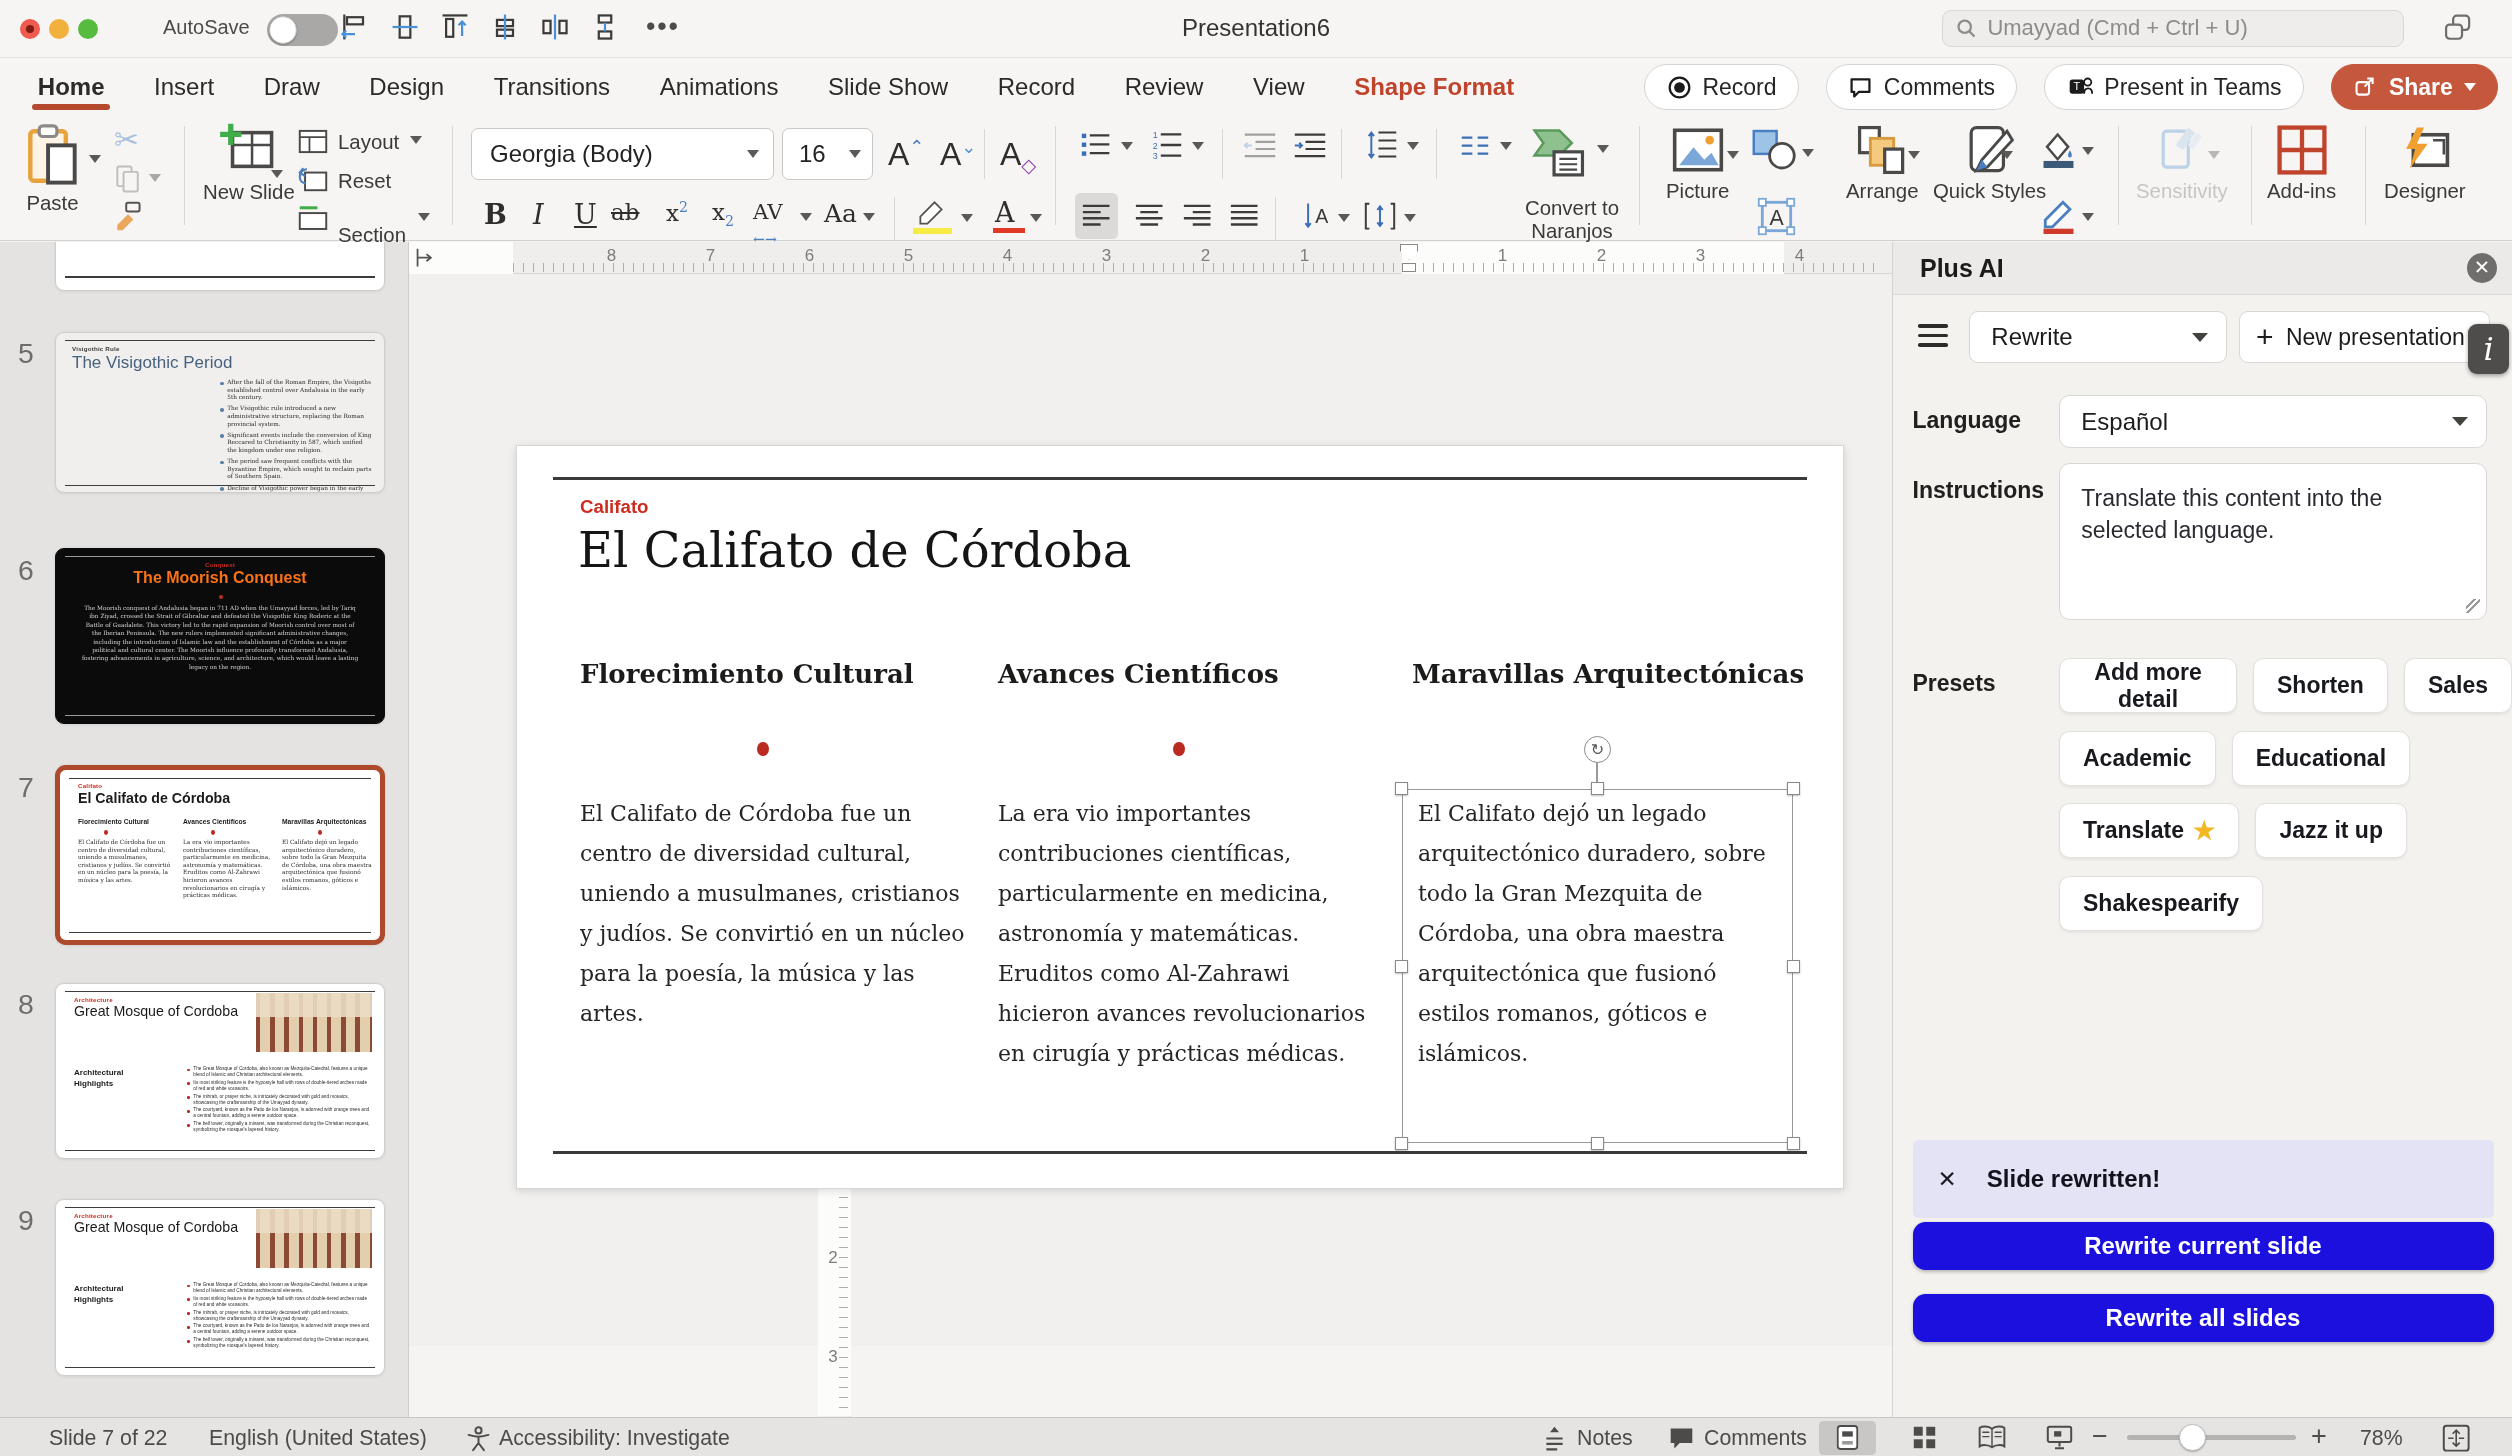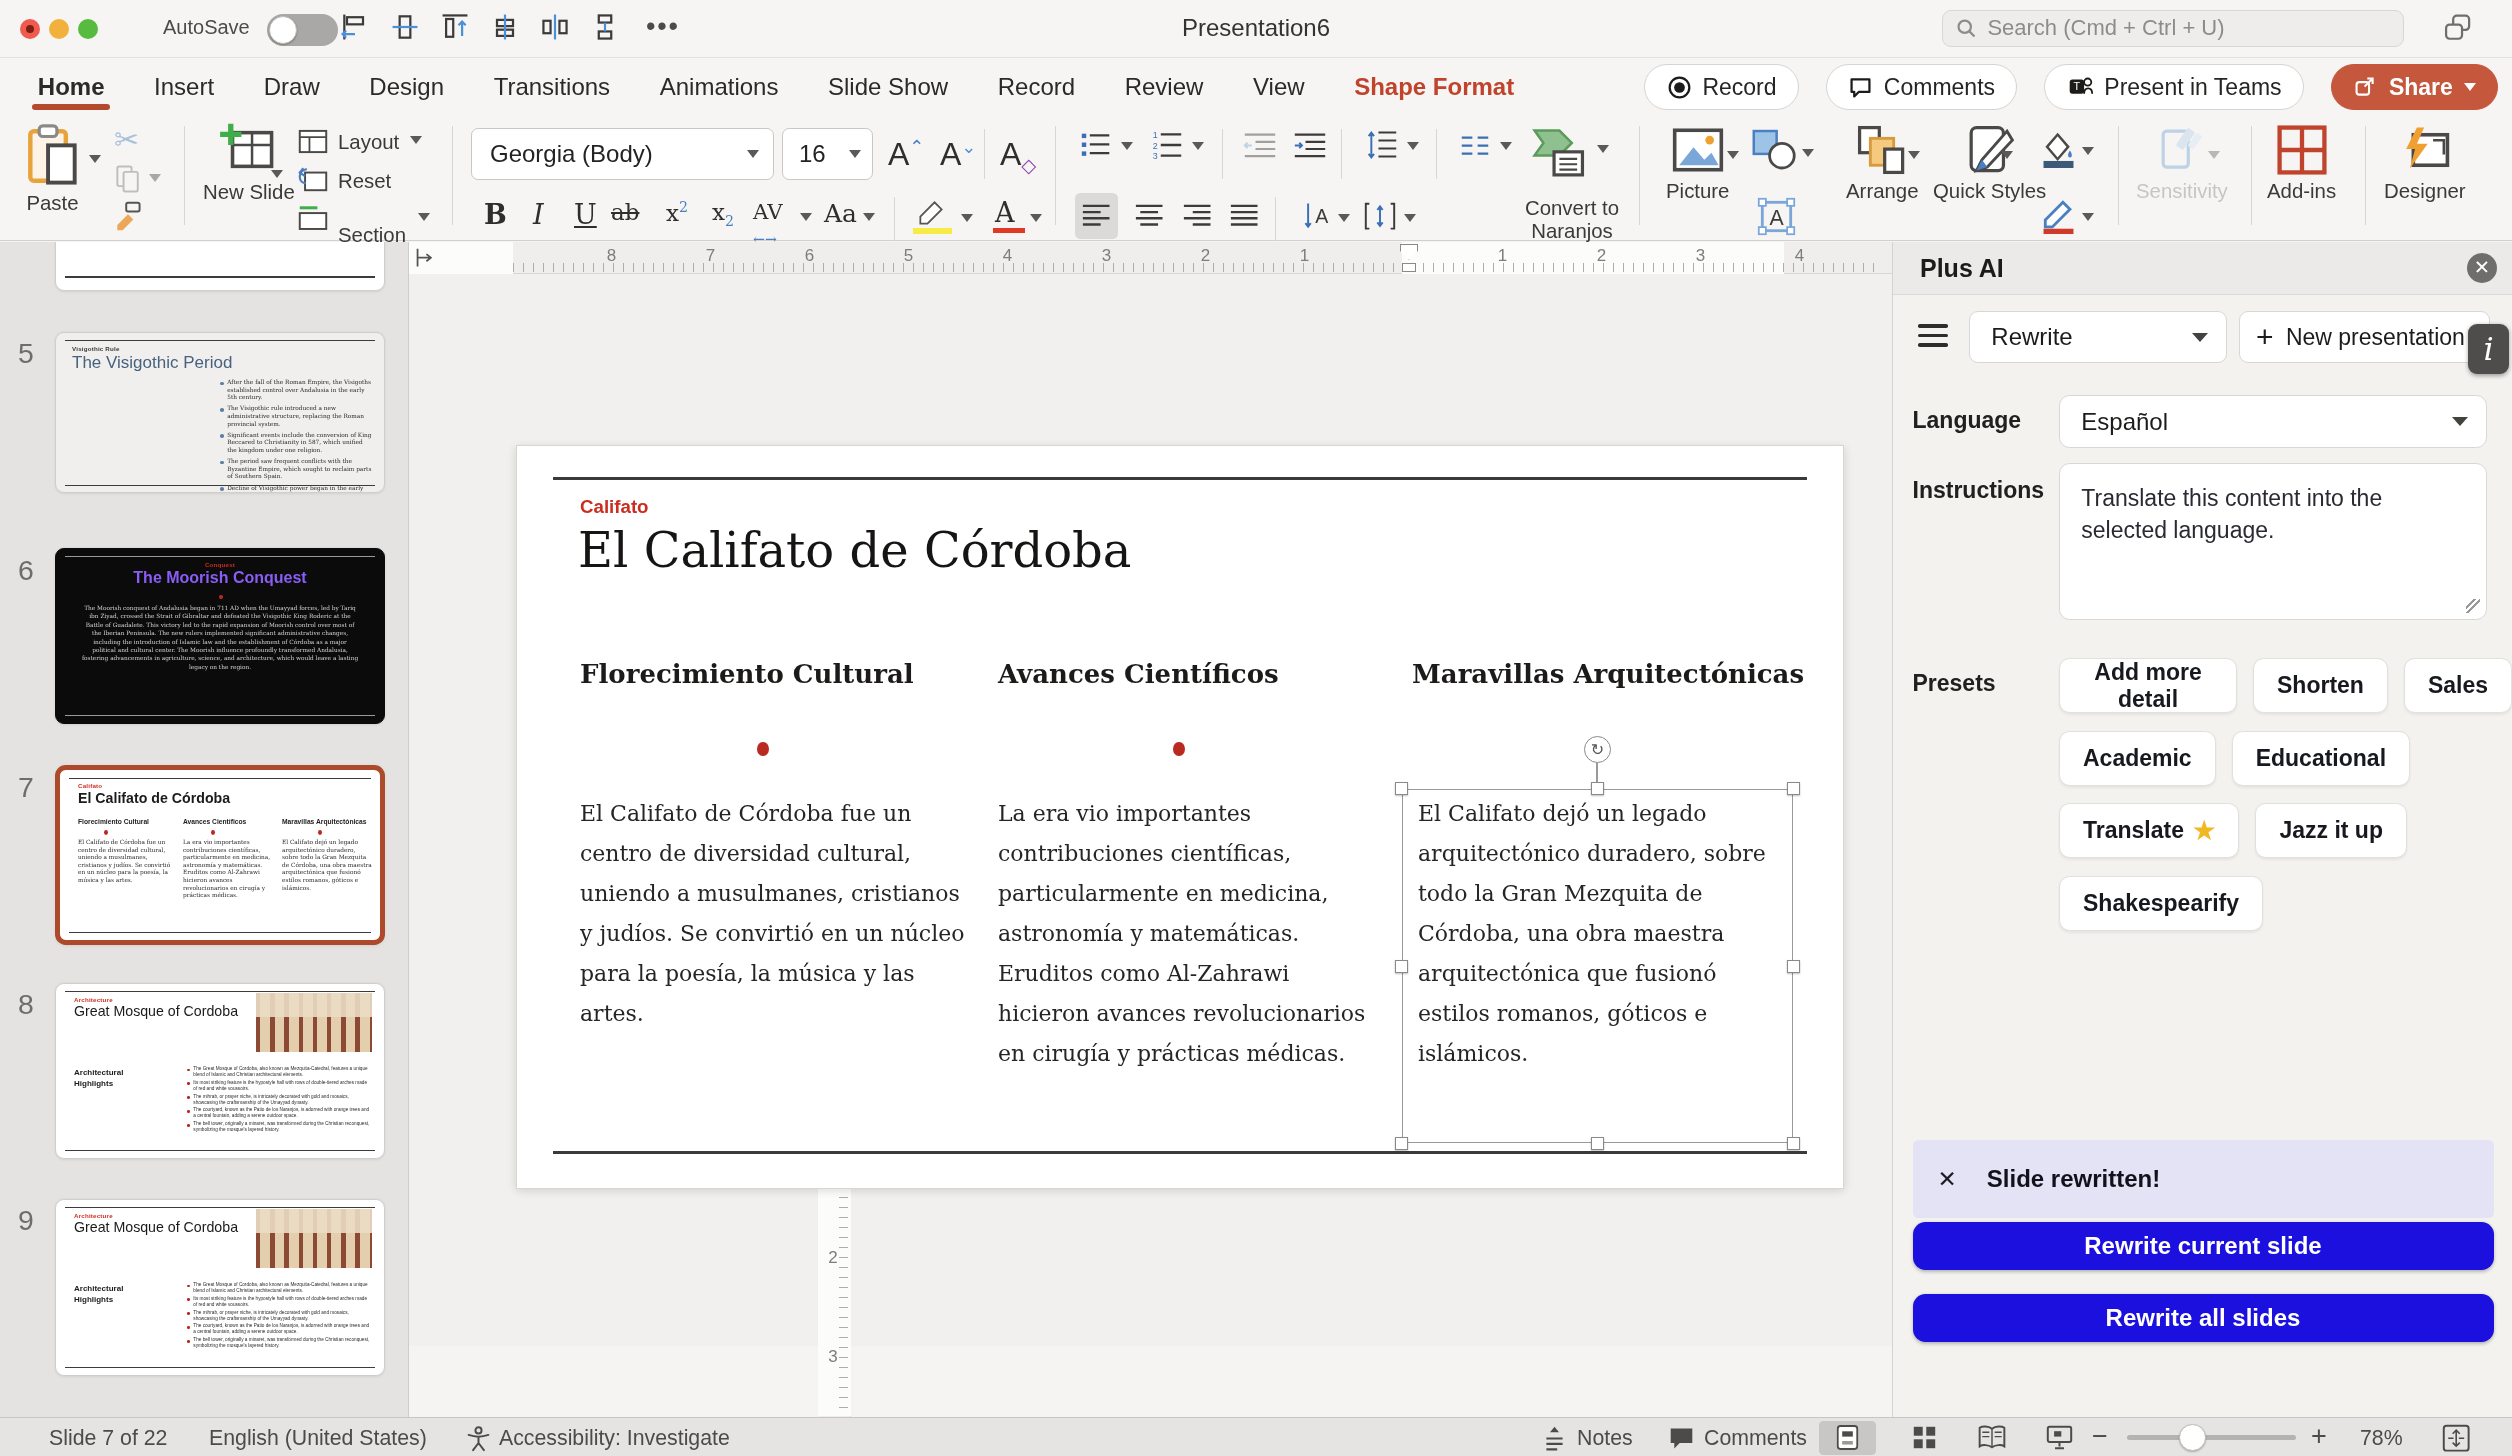--- a/index.html
+++ b/index.html
@@ -157,21 +157,21 @@
           <path d="M18 13v10" stroke="#4a90d9" stroke-width="2.5"></path>
         </svg>
       <span class="tbdots">•••</span>
     </div>
     <div class="wintitle">Presentation6</div>
     <div class="searchbox">
       <svg width="23" height="23" viewBox="0 0 26 26">
           <circle cx="11" cy="11" r="7" fill="none" stroke="#8d8c8b" stroke-width="2.5"></circle>
           <path d="M16 16l6 6" stroke="#8d8c8b" stroke-width="2.5"></path>
         </svg>
-      <span>Search (Cmd + Ctrl + U)</span>
+      <span>Umayyad (Cmd + Ctrl + U)</span>
     </div>
     <svg class="tb-share" viewBox="0 0 44 38">
         <rect x="16" y="4" width="18" height="16" rx="4" fill="none" stroke="#6f6e6d" stroke-width="2.5"></rect>
         <rect x="8" y="14" width="18" height="16" rx="4" fill="#f6f5f4" stroke="#6f6e6d" stroke-width="2.5"></rect>
       </svg>
   </div>
 
   <div class="tabsrow">
     <div class="tabs">
 
@@ -512,21 +512,21 @@
             <span class="tx">Decline of Visigothic power began in the early 8th century, leading to the eventual Moorish conquest.</span>
           </div>
         </div>
       <div class="trule" style="bottom:6.2px;height:1.3px"></div>
     </div>
 
     <span class="tnum" style="top:312px">6</span>
     <div class="thumb" style="top:306px;height:176px;background:#0b0b0b;border-color:#0b0b0b">
       <div class="trule" style="top:7.1px;height:0.9px;background:#9b9a99"></div>
       <span class="teyebrow" style="left:0;right:0;top:12.4px;text-align:center">Conquest</span>
-      <span class="ttitle" style="left:0;right:0;top:20.4px;font-size:16px;font-weight:700;color:#8b5cf6;text-align:center">The Moorish Conquest</span>
+      <span class="ttitle" style="left:0;right:0;top:20.4px;font-size:16px;font-weight:700;color:#f97316;text-align:center">The Moorish Conquest</span>
       <span class="redd" style="left:163px;top:46px;width:3.6px;height:4.4px"></span>
       <div class="abs" style="left:25px;right:25px;top:55px;font-family:'DejaVu Serif',serif;font-size:5.8px;line-height:8.4px;color:#d4d3d2;text-align:center">The Moorish conquest of Andalusia began in 711 AD when the Umayyad forces, led by Tariq ibn Ziyad, crossed the Strait of Gibraltar and defeated the Visigothic King Roderic at the Battle of Guadalete. This victory led to the rapid expansion of Moorish control over most of the Iberian Peninsula. The new rulers implemented significant administrative changes, including the introduction of Islamic law and the establishment of Córdoba as a major political and cultural center. The Moorish influence profoundly transformed Andalusia, fostering advancements in agriculture, science, and architecture, which would leave a lasting legacy on the region.</div>
       <div class="trule" style="bottom:7.1px;height:0.9px;background:#9b9a99"></div>
     </div>
 
     <span class="tnum" style="top:529px">7</span>
     <div class="thumb selected" style="top:523px;height:180px;border:5.3px solid #ad4a2c;border-radius:10.7px">
       <div class="trule" style="top:8px;height:1.3px"></div>
       <span class="teyebrow" style="left:18px;top:12.4px">Califato</span>
       <span class="ttitle" style="left:18px;top:19.5px;font-size:14.2px;font-weight:700">El Califato de Córdoba</span>

